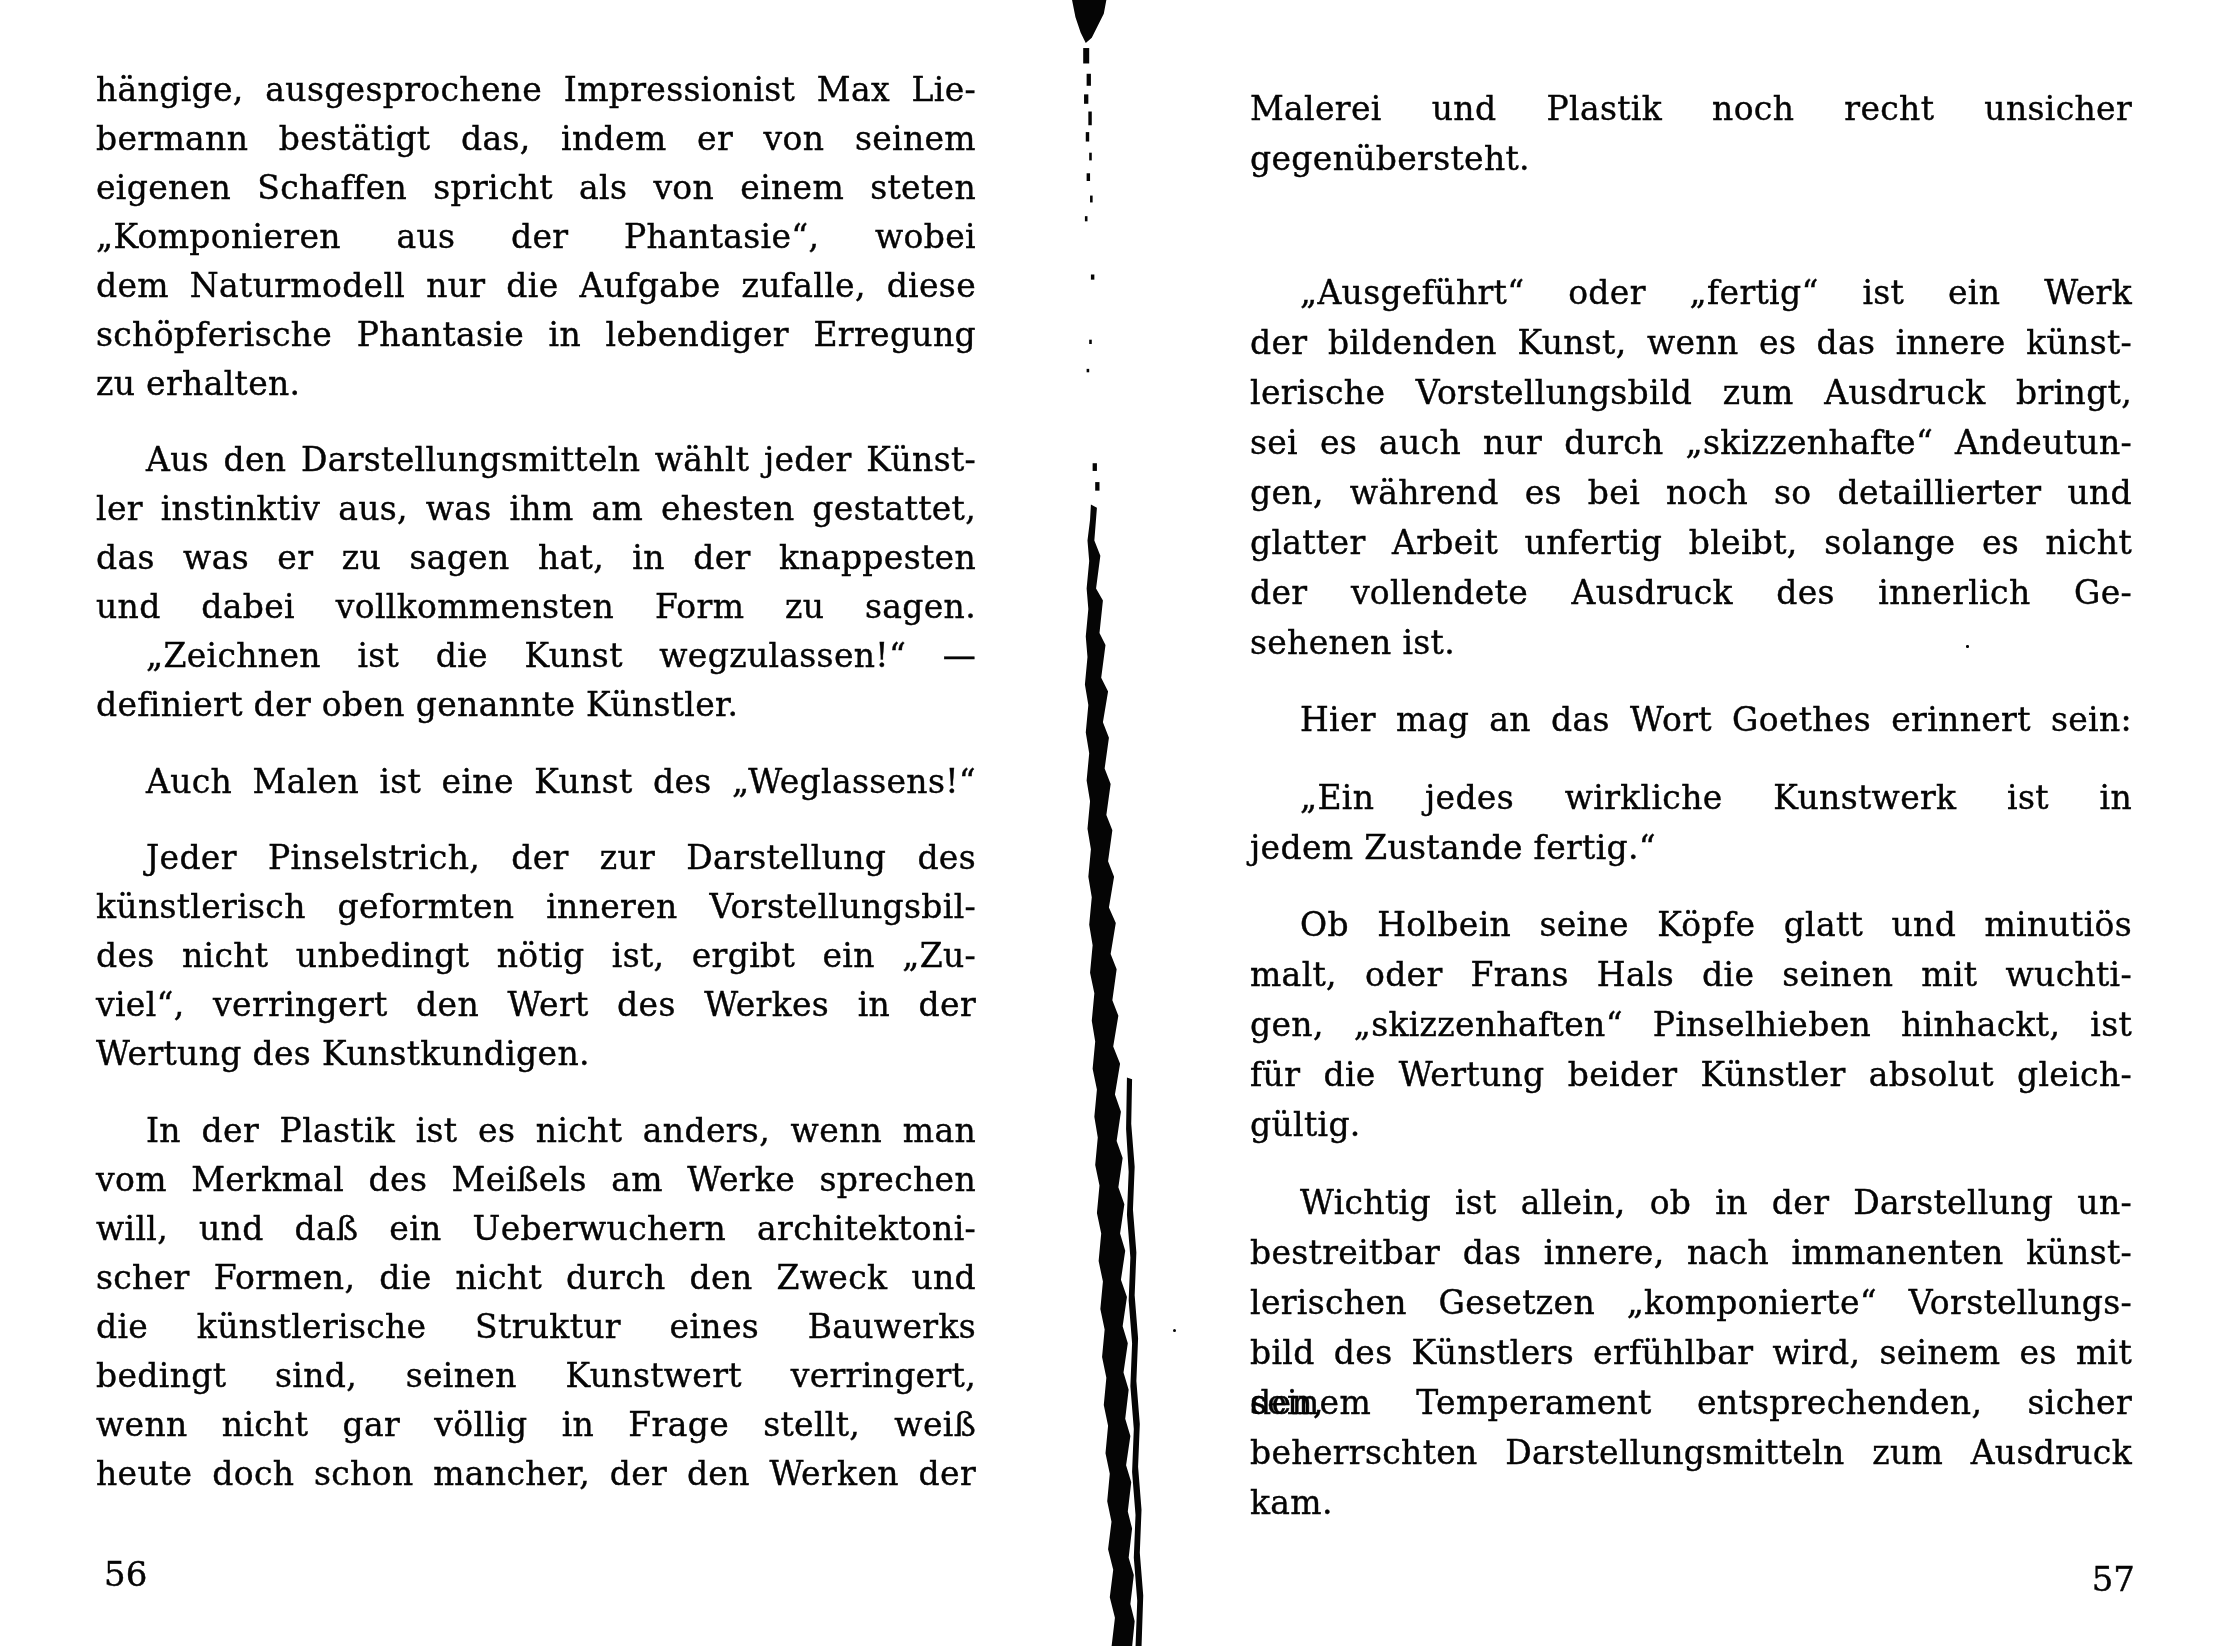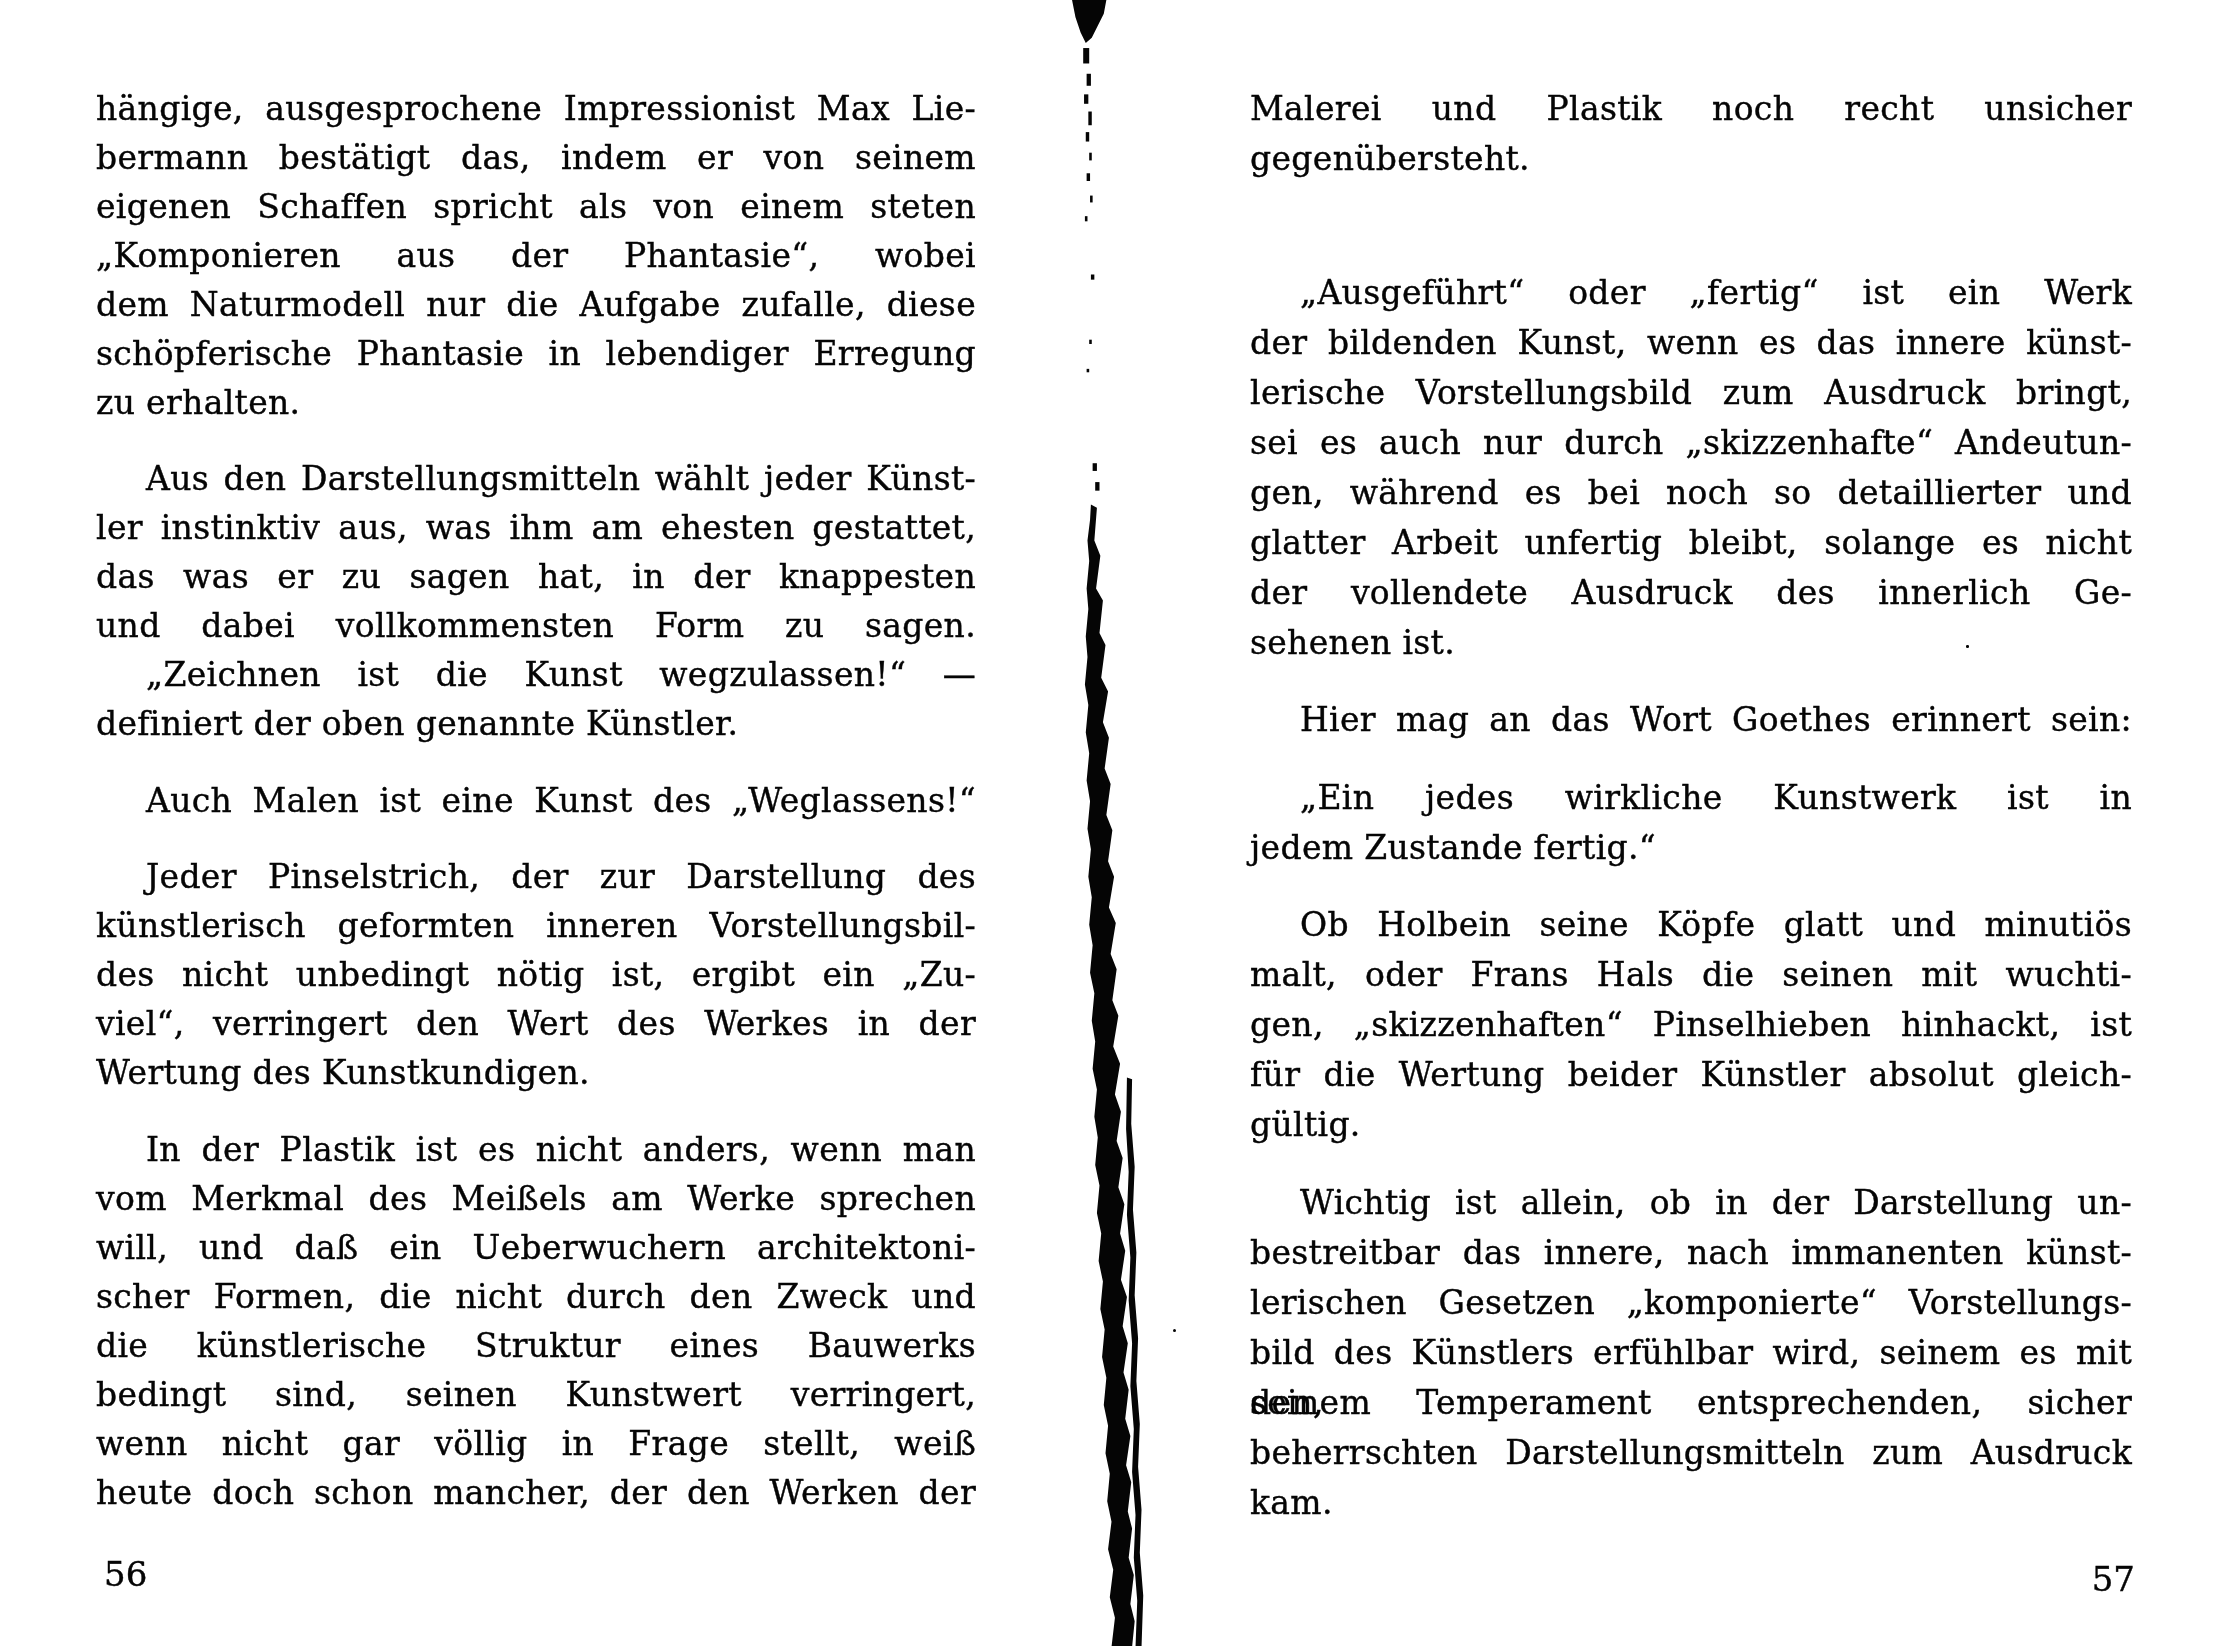--- a/index.html
+++ b/index.html
@@ -20,21 +20,21 @@
     inset: 0;
   }
   .text-block {
     position: absolute;
     font-size: 33px;
     -webkit-text-stroke: 0.4px #050505;
     letter-spacing: 0.01em;
   }
   .text-block.left {
     left: 96px;
-    top: 84px;
+    top: 65px;
     width: 880px;
     --lh: 49px;
   }
   .text-block.right {
     left: 1250px;
     top: 84px;
     width: 882px;
     --lh: 50px;
   }
   .para { margin: 0; }

